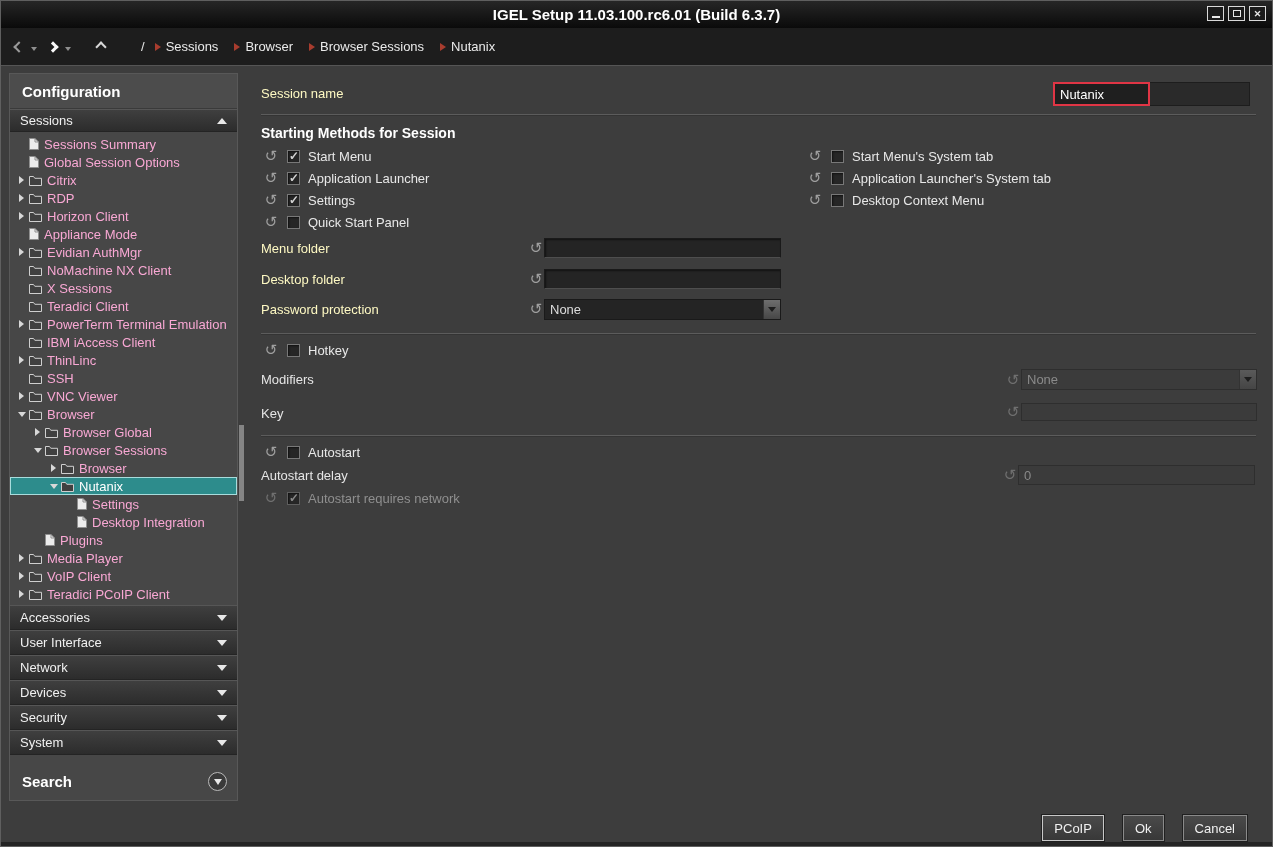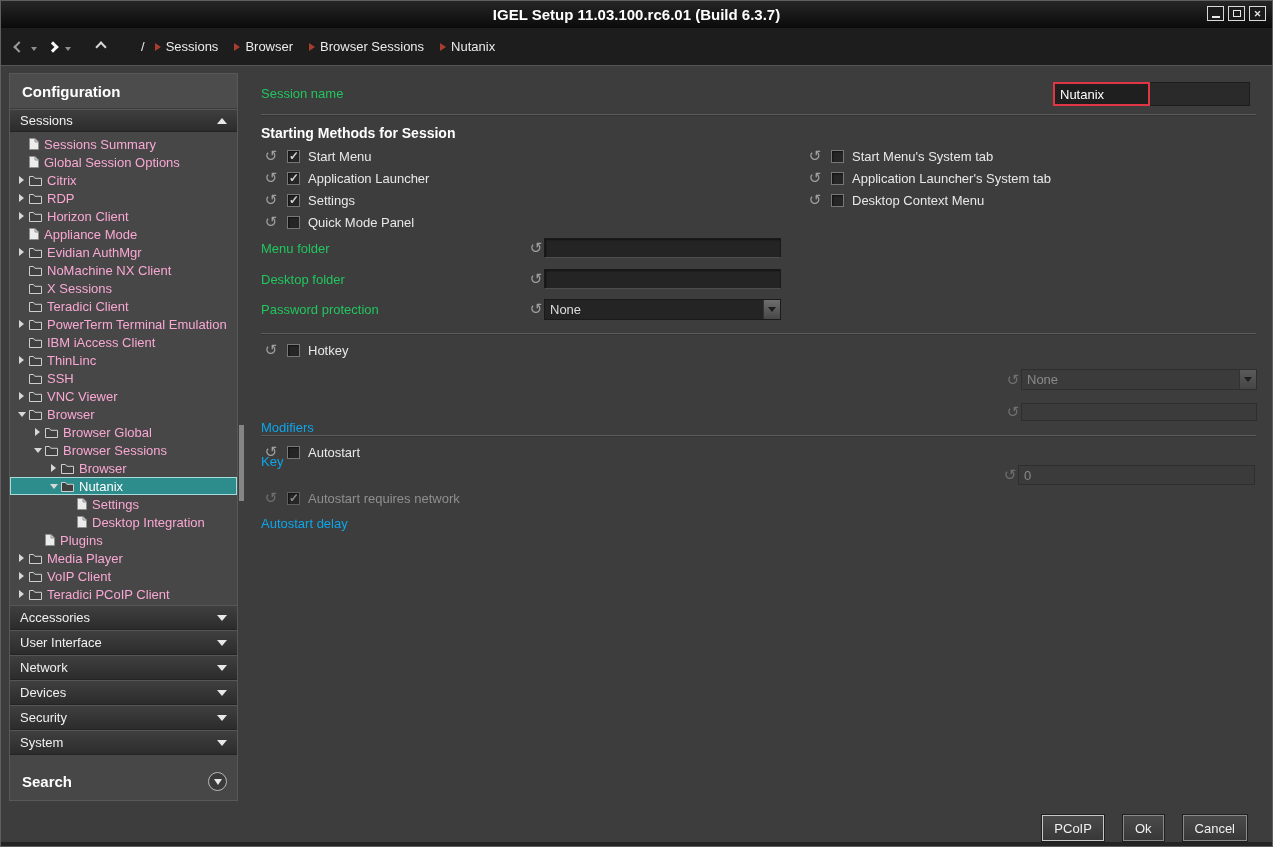--- a/index.html
+++ b/index.html
@@ -60,22 +60,22 @@
   .search-row { margin-top:auto; padding:7px 10px 9px 12px; display:flex; align-items:center;
                 color:#fff; font-weight:bold; font-size:15px; }
   .search-circle { margin-left:auto; width:19px; height:19px; border-radius:50%;
                    border:1px solid #b9b9b9; background:#3a3a3a; display:flex;
                    align-items:center; justify-content:center; }
   .tri-down-sm { width:0; height:0; border-left:4px solid transparent; border-right:4px solid transparent; border-top:6px solid #e8e8e8; }
   .scroll-thumb { position:absolute; left:238px; top:424px; width:5px; height:76px; background:#858585; }
 
   
   .content { position:absolute; left:248px; top:72px; width:1017px; height:769px; }
-  .label { color:#22c55e; font-size:13px; }
-  .label.dis { color:#0ea5e9;margin-top:48px; }
+  .label { color:#fef9c3; font-size:13px; }
+  .label.dis { color:#e5e5e5; }
   .sep { position:absolute; left:12px; right:10px; height:2px;
          border-top:1px solid #5c5c5c; border-bottom:1px solid #343434; }
   .heading { position:absolute; left:12px; top:52px; color:#fff; font-size:14px; font-weight:bold; }
 
   .row-session { position:absolute; top:6px; left:0; right:0; height:30px; }
   .row-session .label { position:absolute; left:12px; top:7px; }
   .sn-group { position:absolute; right:16px; top:3px; display:flex; height:24px; }
   .sn-main { width:97px; border:2px solid #e03545; background:#1f1f1f; color:#fff;
              font-size:13px; display:flex; align-items:center; padding:0 5px; }
   .sn-ext { width:100px; background:#2a2a2a; border:1px solid #1d1d1d; border-left:none; }
@@ -519,21 +519,21 @@
             <span class="cb-label">Application Launcher</span>
           </div>
           <div class="cbrow">
             <span class="reset">↺</span>
             <span class="cb checked"></span>
             <span class="cb-label">Settings</span>
           </div>
           <div class="cbrow">
             <span class="reset">↺</span>
             <span class="cb"></span>
-            <span class="cb-label">Quick Mode Panel</span>
+            <span class="cb-label">Quick Start Panel</span>
           </div>
         </div>
       <div class="sm-col right">
           <div class="cbrow">
             <span class="reset">↺</span>
             <span class="cb"></span>
             <span class="cb-label">Start Menu's System tab</span>
           </div>
           <div class="cbrow">
             <span class="reset">↺</span>

